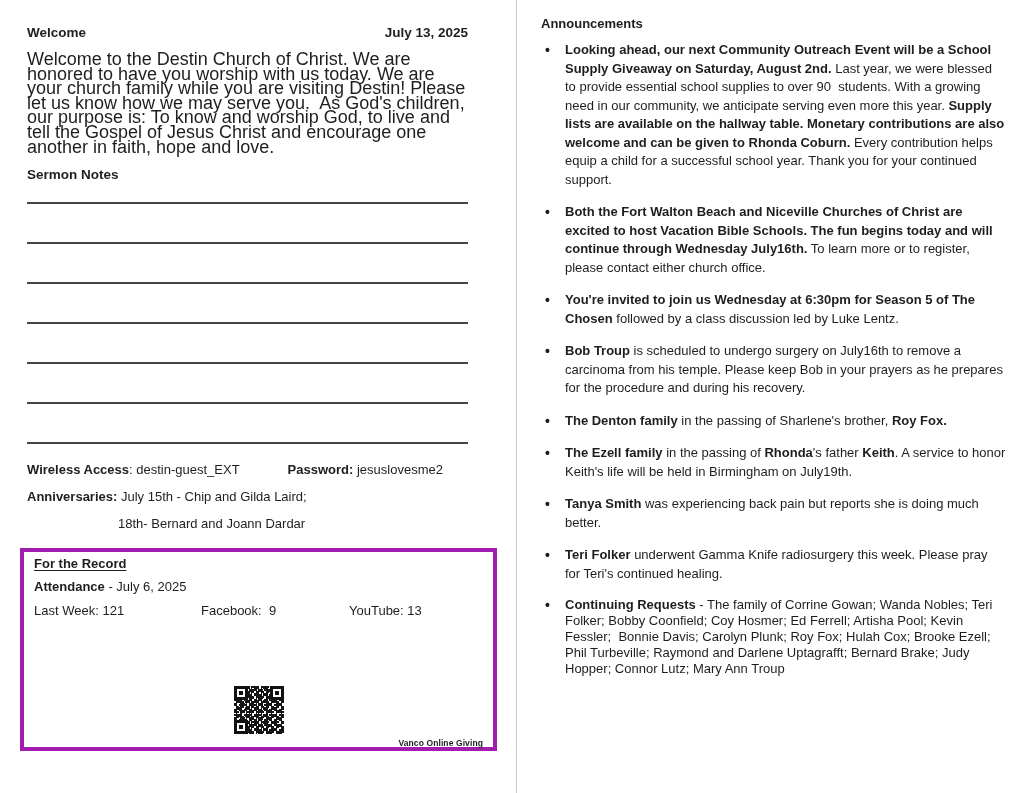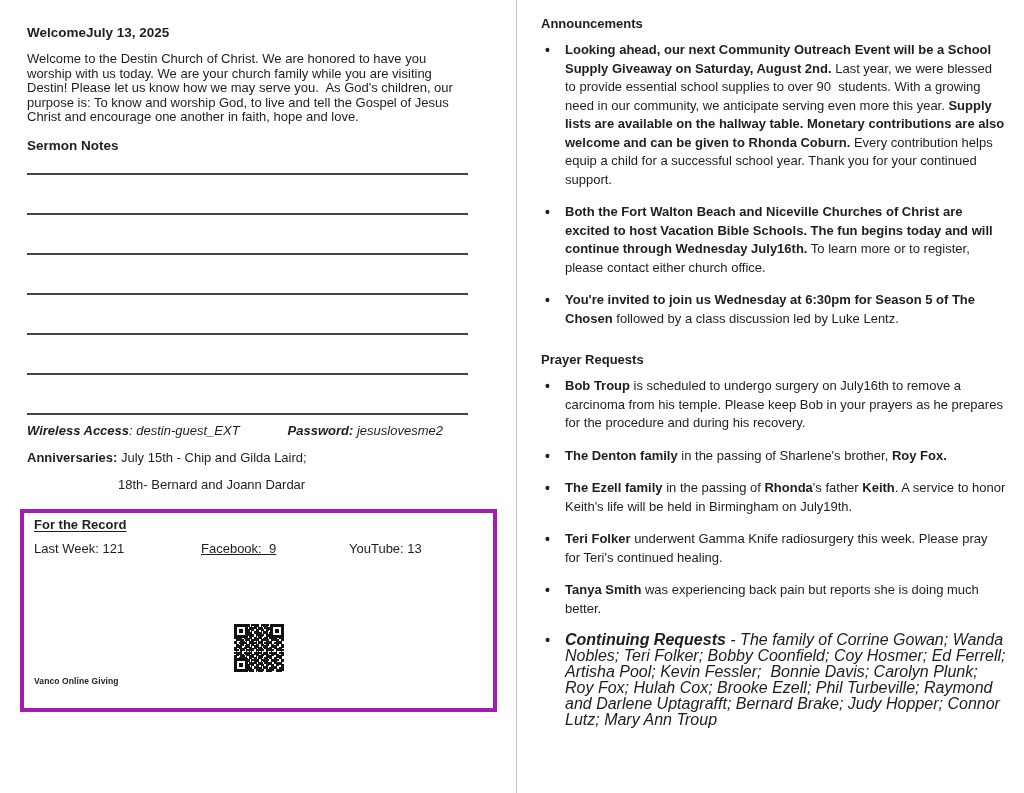--- a/index.html
+++ b/index.html
@@ -11,53 +11,53 @@
   }
   .page { display: flex; width: 1024px; height: 793px; }
   .left-page { width: 516px; height: 793px; padding: 25px 27px 0 27px; }
   .divider { width: 1px; height: 793px; background: #c6c6c6; }
   .right-page { flex: 1; height: 793px; padding: 16px 12px 0 24px; }
 
   .b { font-weight: bold; }
   .underline { text-decoration: underline; text-underline-offset: 2px; }
 
   
-  .welcome-row { display: flex; width: 441px; }
+  .welcome-row { display: flex; justify-content: space-between; width: 441px; }
   .h13 { font-size: 13.5px; font-weight: bold; }
   .welcome-paragraph {
     margin-top: 12px; width: 445px;
-    font-size: 13px; line-height: 14.6px; white-space: pre-wrap;
+    font-size: 18px; line-height: 14.6px; white-space: pre-wrap;
   }
   .sermon-heading { margin-top: 13px; }
   .notes-lines { width: 441px; }
   .note-line { height: 40px; border-bottom: 2px solid #454545; }
   .note-line:first-child { height: 22px; }
 
-  .wireless-row { margin-top: 8px; width: 441px; font-style: italic; }
+  .wireless-row { margin-top: 18px; width: 441px; }
   .pw-label { margin-left: 48px; }
 
   .celebrations-heading { margin-top: 22px; }
   .birthdays-row { margin-top: 13px; }
   .anniversaries-row { margin-top: 12px; }
   .anniversaries-line2 { margin-top: 12px; padding-left: 91px; }
 
   .record-box {
     margin-top: 17px; margin-left: -7px;
     width: 477px; height: 203px;
     border: 4px solid #a21caf;
     padding: 4px 10px 0 10px;
   }
   .record-heading { display: inline-block; }
   .attendance-row { margin-top: 8px; }
   .stats-row { margin-top: 9px; display: flex; }
   .stat { white-space: pre; }
   .stat-1 { width: 167px; }
-  .stat-2 { width: 148px; text-decoration: underline; }
+  .stat-2 { width: 148px; }
 
-  .qr-wrap { margin-top: 68px; text-align: left; }
+  .qr-wrap { margin-top: 68px; text-align: right; }
   .qr {
     width: 50px; height: 48px; margin: 0 auto; position: relative;
     background-color: #fff;
     background-image:
       repeating-conic-gradient(#151515 0 25%, transparent 0 50%),
       repeating-conic-gradient(#151515 0 25%, transparent 0 50%);
     background-size: 5px 5px, 9px 7px;
     background-position: 0 0, 2px 3px;
   }
   .finder { position: absolute; width: 14px; height: 14px; background: #fff; border: 3px solid #111; }
@@ -73,21 +73,21 @@
   .bullet-list li {
     position: relative; padding-left: 24px; margin-bottom: 14px;
     font-size: 13px; line-height: 18.5px; width: 465px; white-space: pre-wrap;
   }
   .bullet-list li::before {
     content: "\2022"; position: absolute; left: 4px; top: 0;
     font-size: 14px; font-weight: bold;
   }
   .prayer-heading { margin-top: 24px; }
   .prayer-list li { margin-bottom: 14px; }
-  .prayer-list li.small { font-size: 16px; line-height: 16px; margin-bottom: 0; font-style: italic; }
+  .prayer-list li.small { font-size: 13px; line-height: 16px; margin-bottom: 0; }
 </style>
 </head>
 <body>
 
 <div class="page">
 
   <div class="left-page">
 
     <div class="welcome-row">
       <span class="h13">Welcome</span>
@@ -114,20 +114,23 @@
 
 
 
     <div class="anniversaries-row">
       <span class="b">Anniversaries:</span><span>  July 15th - Chip and Gilda Laird;</span>
     </div>
     <div class="anniversaries-line2">18th- Bernard and Joann Dardar</div>
 
     <div class="record-box">
       <div class="b underline record-heading">For the Record</div>
+      <div class="attendance-row">
+        <span class="b">Attendance</span><span> - July 6, 2025</span>
+      </div>
       <div class="stats-row">
         <span class="stat stat-1"><span>Last Week:</span> <span>121</span></span>
         <span class="stat stat-2"><span>Facebook:</span>  <span>9</span></span>
         <span class="stat"><span>YouTube:</span> <span>13</span></span>
       </div>
       <div class="qr-wrap">
         <div class="qr">
           <div class="finder tl"></div>
           <div class="finder tr"></div>
           <div class="finder bl"></div>
@@ -143,25 +146,24 @@
   <div class="right-page">
 
     <div class="section-heading">Announcements</div>
 
     <ul class="bullet-list">
       <li><span class="b">Looking ahead, our next Community Outreach Event will be a School Supply Giveaway on Saturday, August 2nd.</span><span> Last year, we were blessed to provide essential school supplies to over 90  students. With a growing need in our community, we anticipate serving even more this year. </span><span class="b">Supply lists are available on the hallway table. Monetary contributions are also welcome and can be given to Rhonda Coburn.</span><span> Every contribution helps equip a child for a successful school year. Thank you for your continued support.</span></li>
       <li><span class="b">Both the Fort Walton Beach and Niceville Churches of Christ are excited to host Vacation Bible Schools. The fun begins today and will continue through Wednesday July16th.</span><span> To learn more or to register, please contact either church office.</span></li>
       <li><span class="b">You're invited to join us Wednesday at 6:30pm for Season 5 of The Chosen</span><span> followed by a class discussion led by Luke Lentz.</span></li>
     </ul>
 
-    <div class="section-heading prayer-heading">Prayer Requests</div>
 
     <ul class="bullet-list prayer-list">
       <li><span class="b">Bob Troup</span><span> is scheduled to undergo surgery on July16th to remove a carcinoma from his temple. Please keep Bob in your prayers as he prepares for the procedure and during his recovery.</span></li>
       <li><span class="b">The Denton family</span><span> in the passing of Sharlene's brother, </span><span class="b">Roy Fox.</span></li>
       <li><span class="b">The Ezell family</span><span> in the passing of </span><span class="b">Rhonda</span><span>'s father </span><span class="b">Keith</span><span>. A service to honor Keith's life will be held in Birmingham on July19th.</span></li>
+      <li><span class="b">Tanya Smith</span><span> was experiencing back pain but reports she is doing much better.</span></li>
       <li><span class="b">Teri Folker</span><span> underwent Gamma Knife radiosurgery this week. Please pray for Teri's continued healing.</span></li>
-      <li><span class="b">Tanya Smith</span><span> was experiencing back pain but reports she is doing much better.</span></li>
       <li class="small"><span class="b">Continuing Requests</span><span> - The family of Corrine Gowan; Wanda Nobles; Teri Folker; Bobby Coonfield; Coy Hosmer; Ed Ferrell; Artisha Pool; Kevin Fessler;  Bonnie Davis; Carolyn Plunk; Roy Fox; Hulah Cox; Brooke Ezell; Phil Turbeville; Raymond and Darlene Uptagrafft; Bernard Brake; Judy Hopper; Connor Lutz; Mary Ann Troup</span></li>
     </ul>
 
   </div>
 </div>
 
 </body></html>

